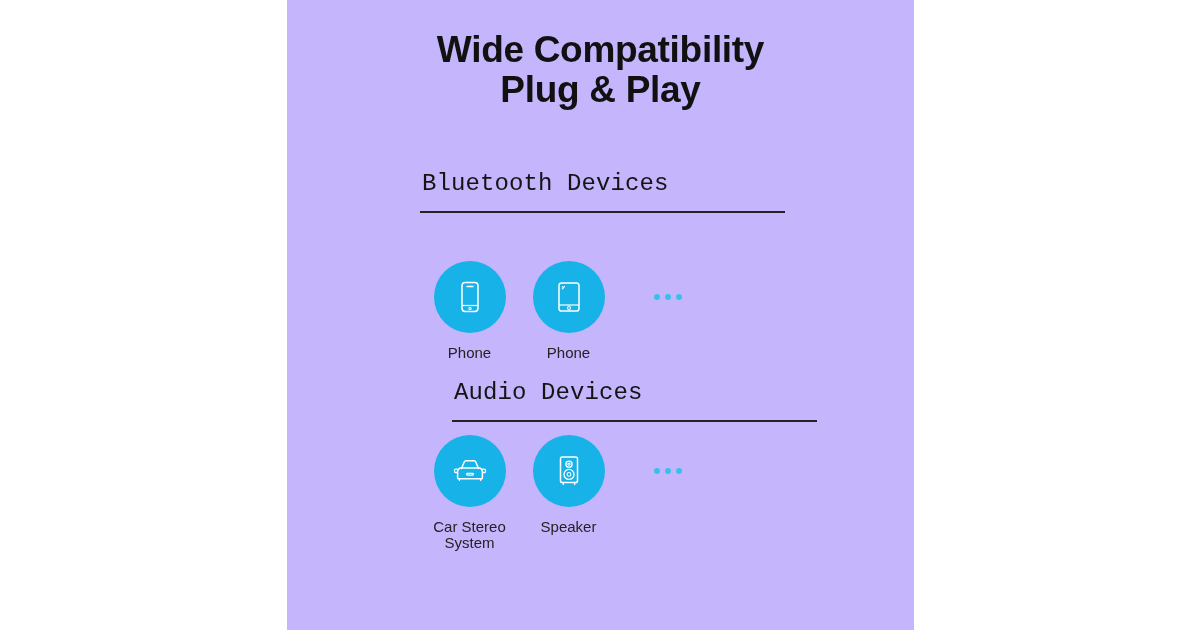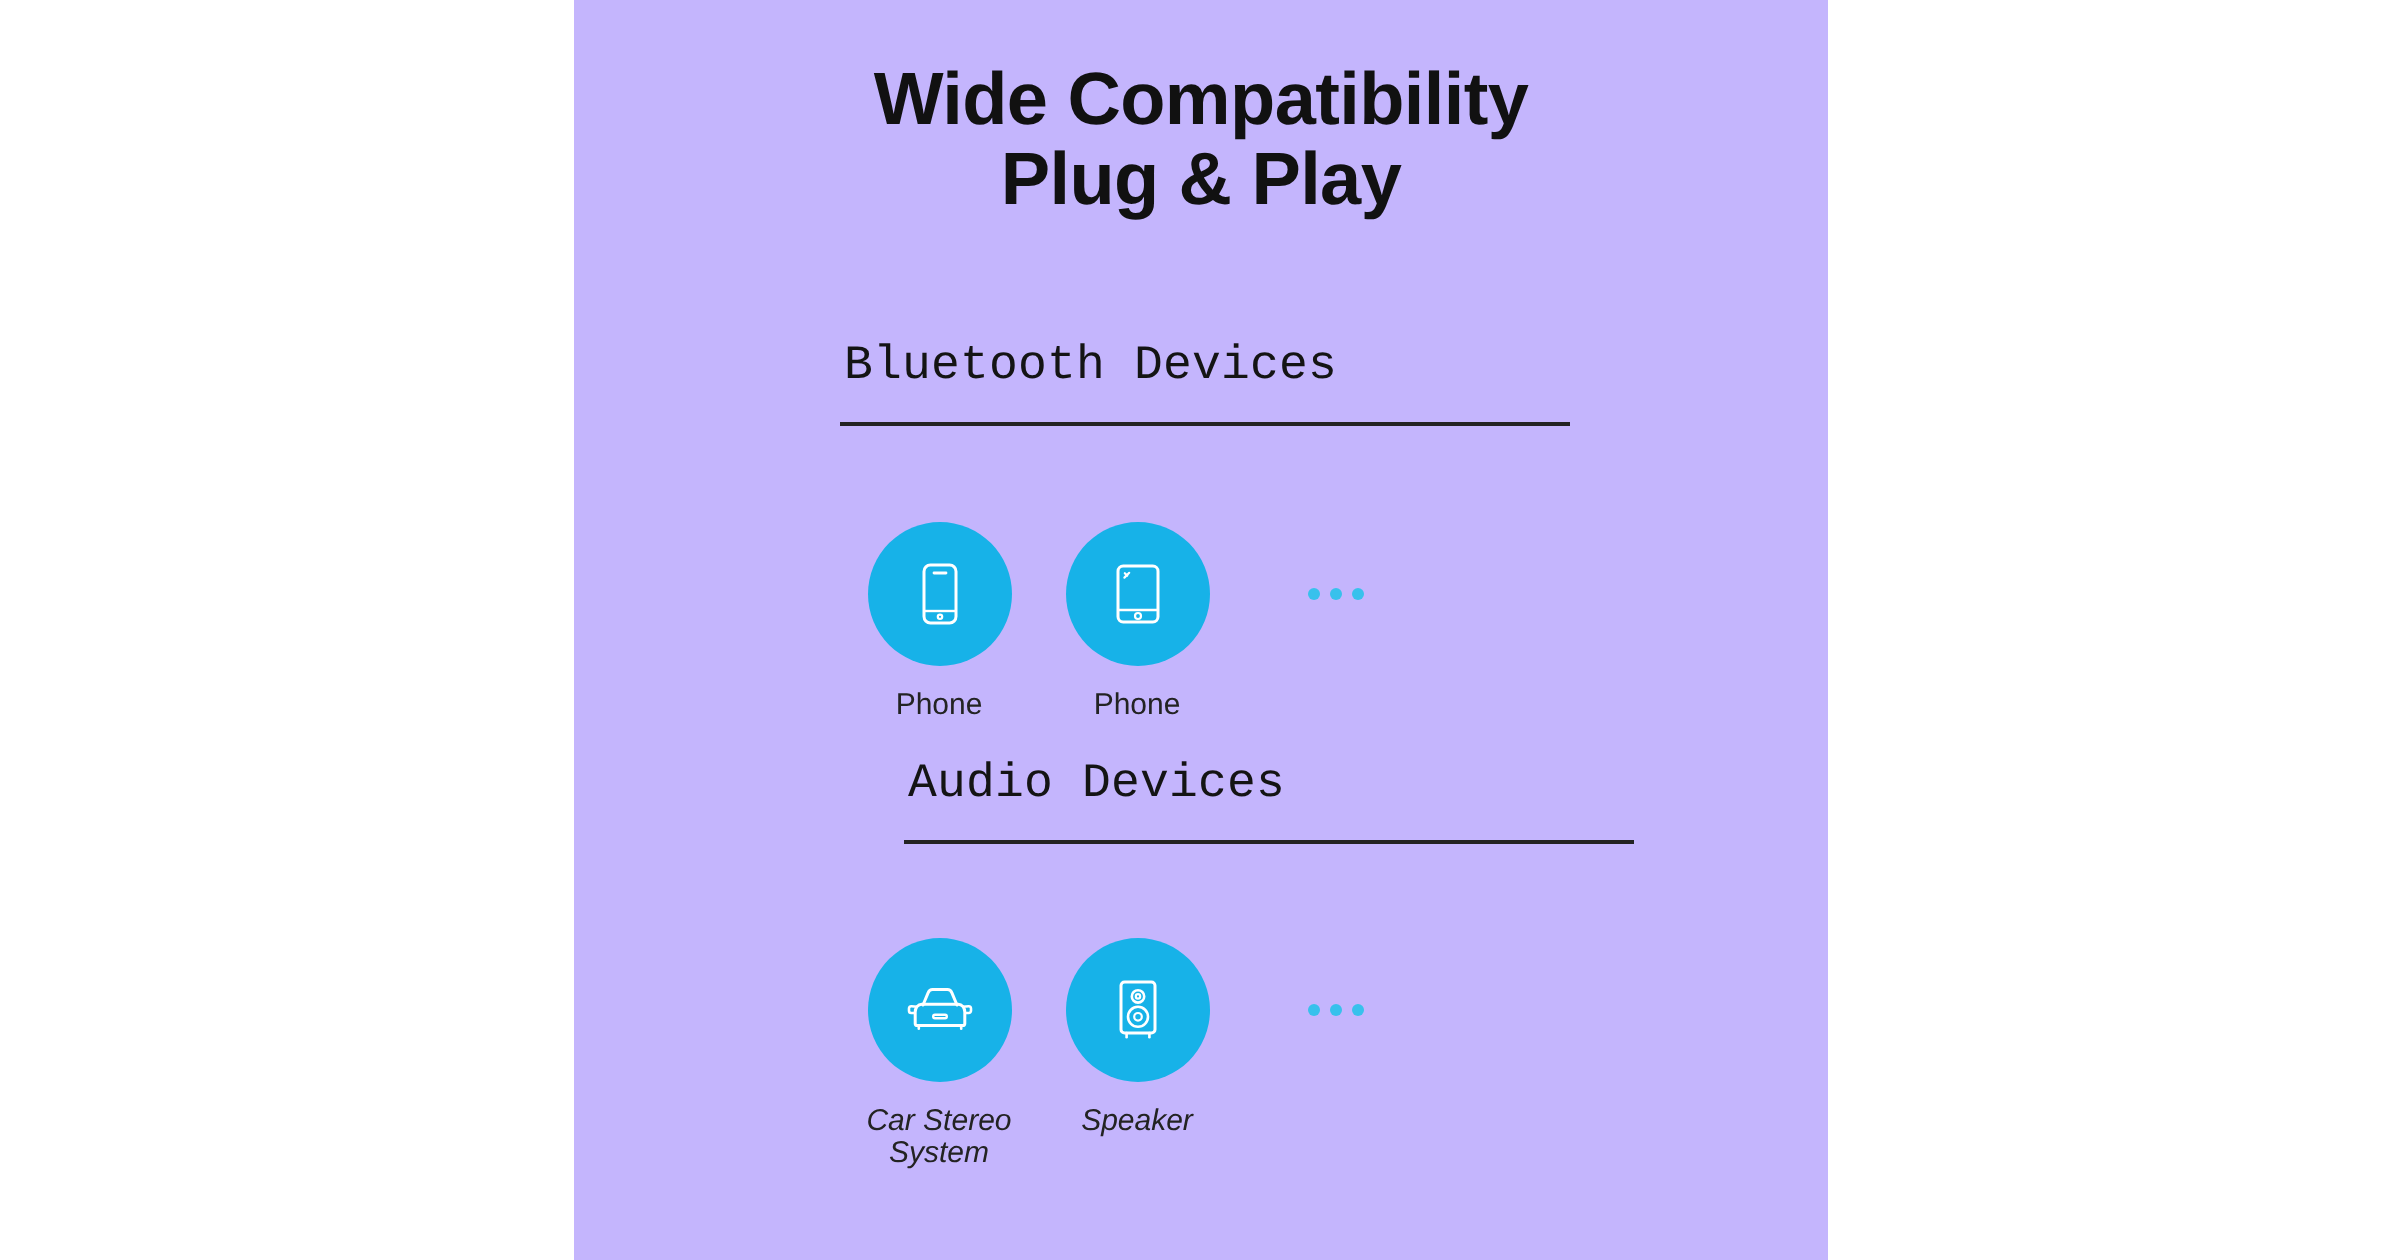--- a/index.html
+++ b/index.html
@@ -73,21 +73,21 @@
   }
 
   
   .device-row {
     position: absolute;
     left: 133px;
     display: flex;
     align-items: flex-start;
   }
   .row-bt { top: 261px; justify-content: space-between; }
-  .row-audio { top: 469px; font-style: italic; }
+  .row-audio { top: 435px; }
 
   .device {
     width: 99px;
     display: flex;
     flex-direction: column;
     align-items: center;
   }
 
   .device-circle {
     width: 72px;

